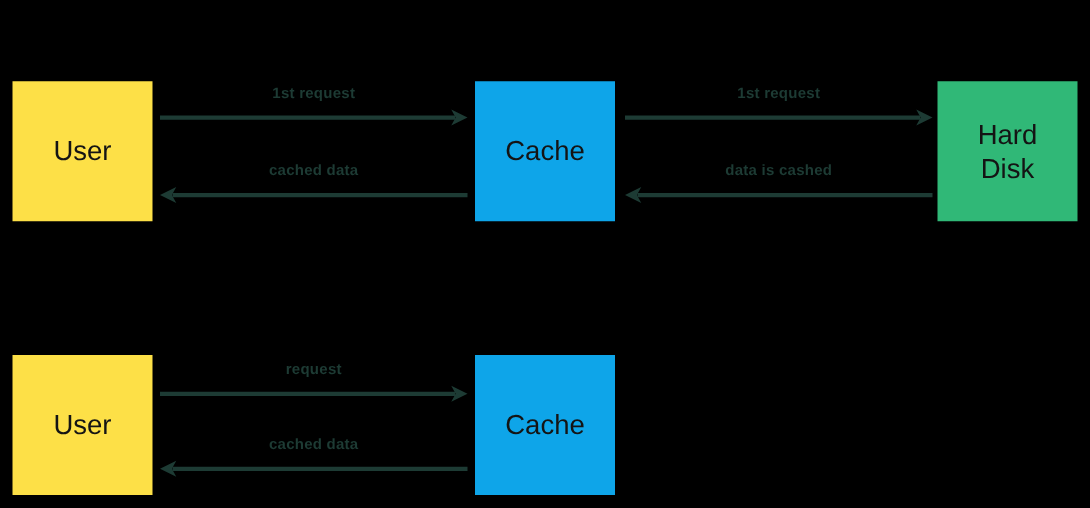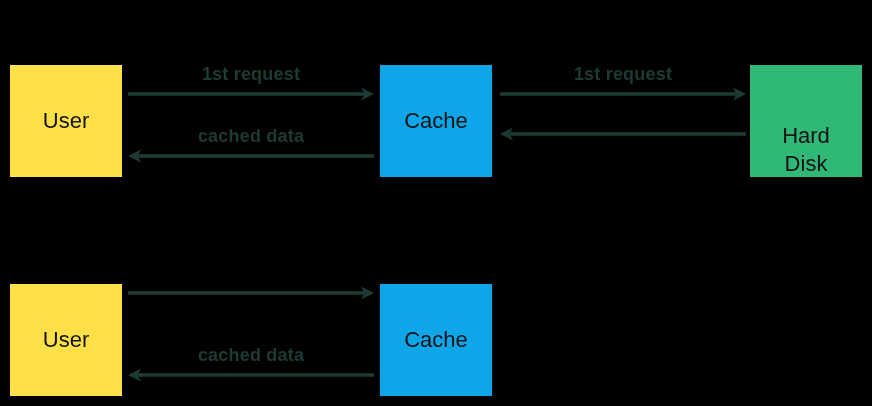--- a/index.html
+++ b/index.html
@@ -13,28 +13,28 @@
   .box{
     position:absolute;
     width:112px;height:112px;
     display:flex;align-items:center;justify-content:center;
     text-align:center;
     font-size:22px;font-weight:400;color:#141414;
     line-height:1.25;
   }
   .box-user{background:#fde047;}
   .box-cache{background:#0ea5e9;}
-  .box-disk{background:#30B877;align-items:flex-end;}
+  .box-disk{background:#30B877;}
   .box .lbl{display:inline-block;}
   .box-disk .lbl{max-width:62px;}
   .arrow-group{position:absolute;}
   .arrow-label{
     height:22px;line-height:22px;
     text-align:center;
-    font-size:18px;font-weight:700;
+    font-size:12px;font-weight:700;
     color:#1D3B34;
     letter-spacing:0.2px;
     white-space:nowrap;
   }
   .arrow-group svg{display:block;}
   .arrow-shaft{stroke:#1D3B34;stroke-width:3.4;}
   .arrow-head{fill:#1D3B34;}
 </style>
 </head>
 <body>
@@ -71,35 +71,37 @@
 
   <div class="arrow-group" style="left:498px;top:63px;width:250px;">
     <div class="arrow-label">1st request</div>
     <svg width="250" height="18">
       <line class="arrow-shaft" x1="2" y1="9" x2="238" y2="9"></line>
       <path class="arrow-head" d="M 248 9 L 235 2.6 L 238.5 9 L 235 15.4 Z"></path>
     </svg>
   </div>
 
   <div class="arrow-group" style="left:498px;top:125px;width:250px;">
+    <div class="arrow-label">data is cashed</div>
     <svg width="250" height="18">
       <line class="arrow-shaft" x1="12" y1="9" x2="248" y2="9"></line>
       <path class="arrow-head" d="M 2 9 L 15 2.6 L 11.5 9 L 15 15.4 Z"></path>
     </svg>
   </div>
 
   <div class="box box-user" style="left:10px;top:284px;">
     <span class="lbl">User</span>
   </div>
 
   <div class="box box-cache" style="left:380px;top:284px;">
     <span class="lbl">Cache</span>
   </div>
 
   <div class="arrow-group" style="left:126px;top:284px;width:250px;">
+    <div class="arrow-label">request</div>
     <svg width="250" height="18">
       <line class="arrow-shaft" x1="2" y1="9" x2="238" y2="9"></line>
       <path class="arrow-head" d="M 248 9 L 235 2.6 L 238.5 9 L 235 15.4 Z"></path>
     </svg>
   </div>
 
   <div class="arrow-group" style="left:126px;top:344px;width:250px;">
     <div class="arrow-label">cached data</div>
     <svg width="250" height="18">
       <line class="arrow-shaft" x1="12" y1="9" x2="248" y2="9"></line>

